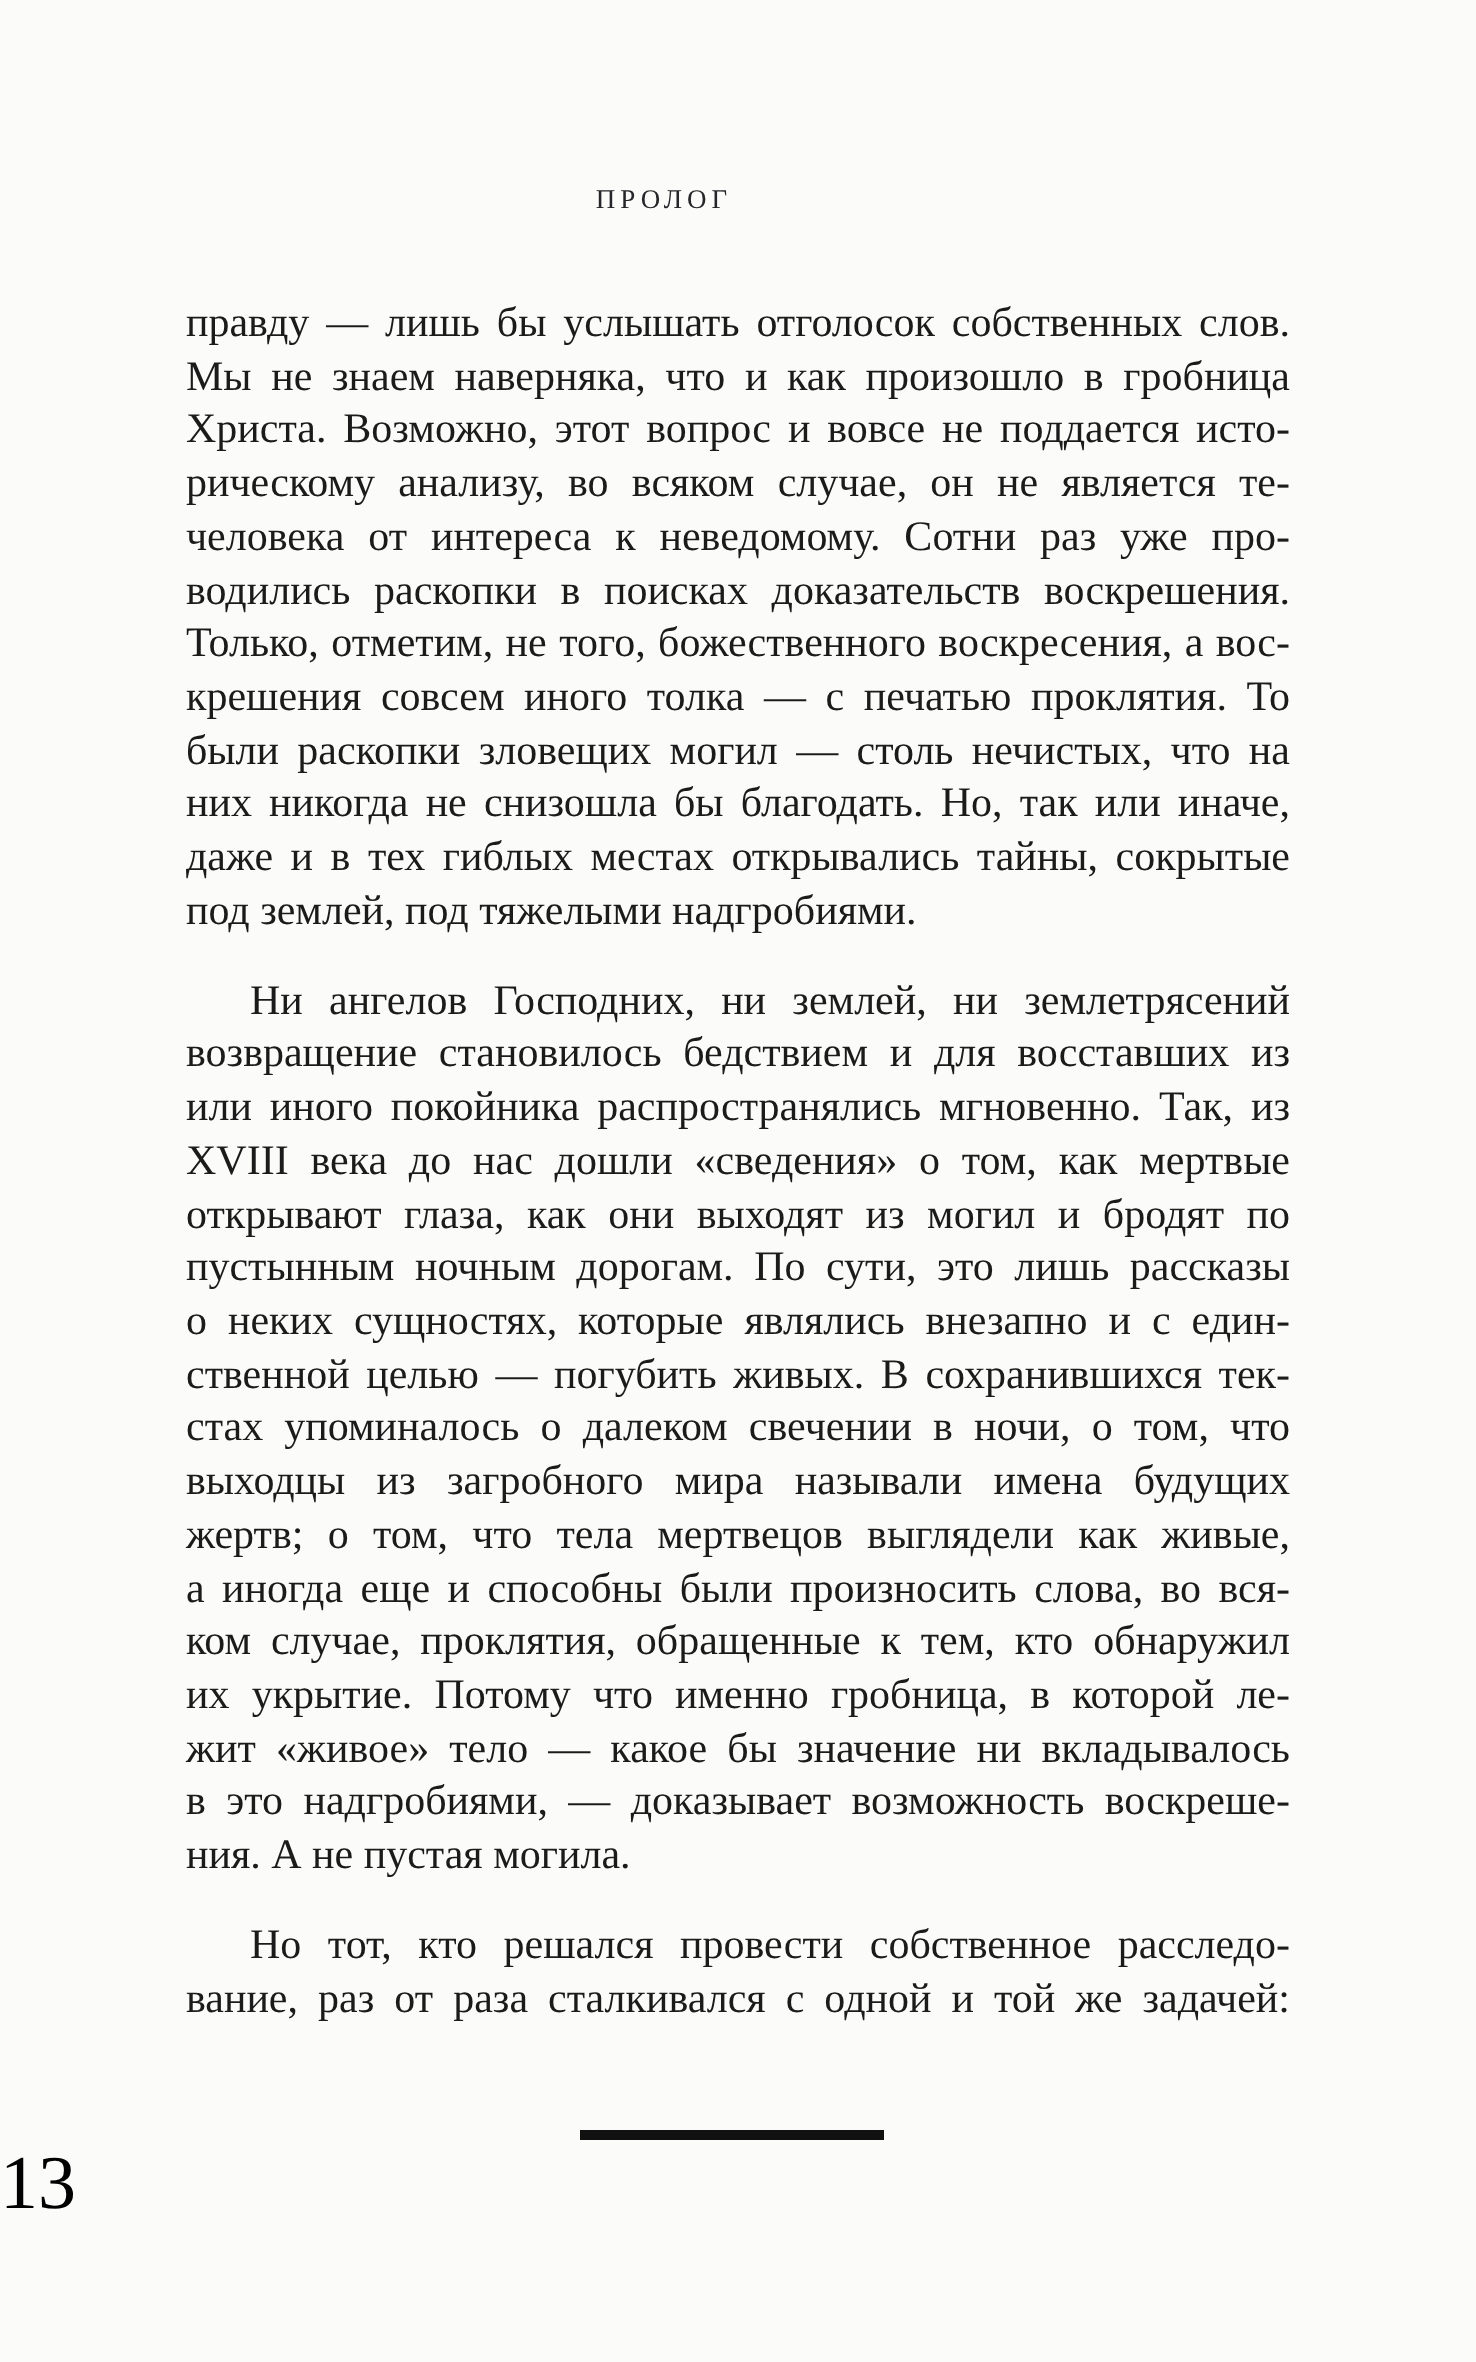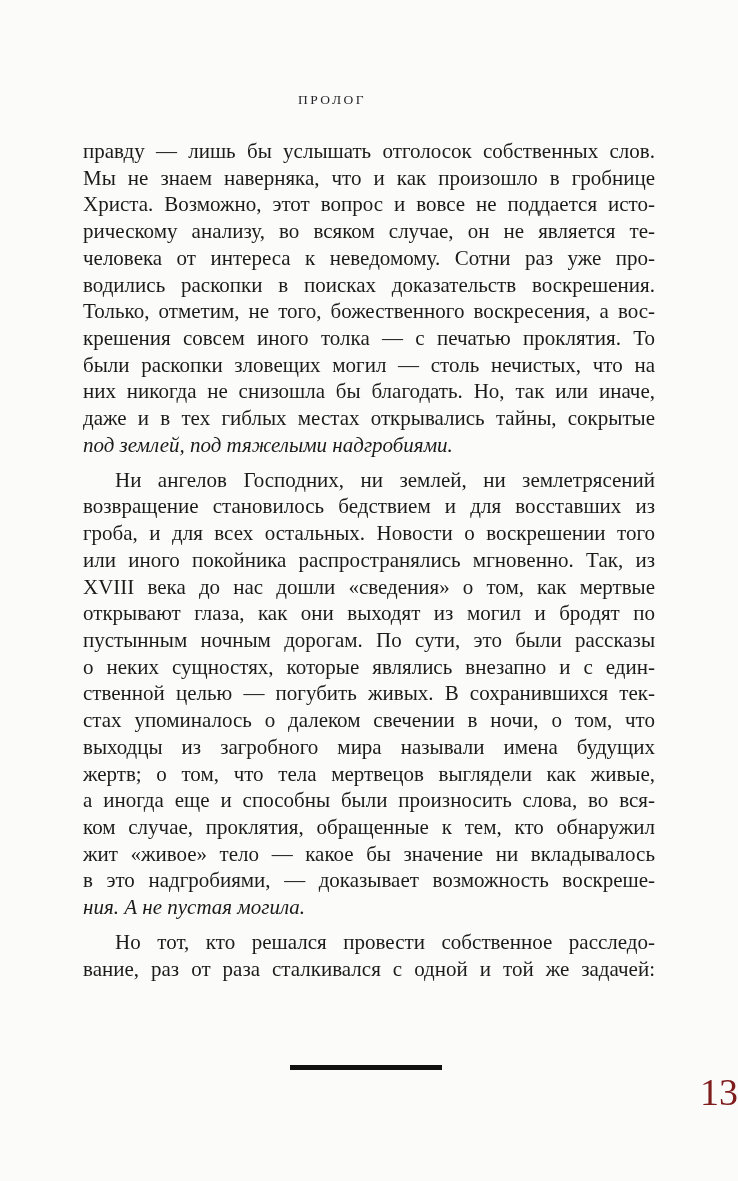--- a/index.html
+++ b/index.html
@@ -24,83 +24,82 @@
     text-align:center;
     font-size:13.5px;
     letter-spacing:2.5px;
     color:#26262a;
   }
   .text-block{
     position:absolute;top:130px;left:75px;width:588px;
     font-size:21px;
     line-height:26.72px;
   }
-  .para{margin:8px;padding:0;}
+  .para{margin:18px;padding:0;}
   .line{
     text-align:justify;
     text-align-last:justify;
     -moz-text-align-last:justify;
     white-space:normal;
   }
   .line.indent{text-indent:32px;}
   .line.last{
     text-align-last:left;
-    font-style:italic;
     -moz-text-align-last:left;
   }
   .footer-rule{
     position:absolute;top:1065px;left:290px;
     width:152px;height:5px;
     background:var(--rule-color);
   }
   .page-number{
     position:absolute;top:1073px;left:0;width:738px;
-    text-align:right;
+    text-align:left;
     font-size:38px;
     line-height:38px;
-    color:#7f1d1d;
+    color:#000000;
   }
 </style>
 </head>
 <body>
 
 <div class="page">
 
   <div class="running-head">ПРОЛОГ</div>
 
   <div class="text-block">
       <div class="para">
         <div class="line">правду — лишь бы услышать отголосок собственных слов.</div>
-        <div class="line">Мы не знаем наверняка, что и как произошло в гробнице</div>
+        <div class="line">Мы не знаем наверняка, что и как произошло в гробница</div>
         <div class="line">Христа. Возможно, этот вопрос и вовсе не поддается исто-</div>
         <div class="line">рическому анализу, во всяком случае, он не является те-</div>
         <div class="line">человека от интереса к неведомому. Сотни раз уже про-</div>
         <div class="line">водились раскопки в поисках доказательств воскрешения.</div>
         <div class="line">Только, отметим, не того, божественного воскресения, а вос-</div>
         <div class="line">крешения совсем иного толка — с печатью проклятия. То</div>
         <div class="line">были раскопки зловещих могил — столь нечистых, что на</div>
         <div class="line">них никогда не снизошла бы благодать. Но, так или иначе,</div>
         <div class="line">даже и в тех гиблых местах открывались тайны, сокрытые</div>
         <div class="line last">под землей, под тяжелыми надгробиями.</div>
       </div>
       <div class="para">
         <div class="line indent">Ни ангелов Господних, ни землей, ни землетрясений</div>
         <div class="line">возвращение становилось бедствием и для восставших из</div>
-        <div class="line">гроба, и для всех остальных. Новости о воскрешении того</div>
         <div class="line">или иного покойника распространялись мгновенно. Так, из</div>
         <div class="line">XVIII века до нас дошли «сведения» о том, как мертвые</div>
         <div class="line">открывают глаза, как они выходят из могил и бродят по</div>
-        <div class="line">пустынным ночным дорогам. По сути, это были рассказы</div>
+        <div class="line">пустынным ночным дорогам. По сути, это лишь рассказы</div>
         <div class="line">о неких сущностях, которые являлись внезапно и с един-</div>
         <div class="line">ственной целью — погубить живых. В сохранившихся тек-</div>
         <div class="line">стах упоминалось о далеком свечении в ночи, о том, что</div>
         <div class="line">выходцы из загробного мира называли имена будущих</div>
         <div class="line">жертв; о том, что тела мертвецов выглядели как живые,</div>
         <div class="line">а иногда еще и способны были произносить слова, во вся-</div>
         <div class="line">ком случае, проклятия, обращенные к тем, кто обнаружил</div>
+        <div class="line">их укрытие. Потому что именно гробница, в которой ле-</div>
         <div class="line">жит «живое» тело — какое бы значение ни вкладывалось</div>
         <div class="line">в это надгробиями, — доказывает возможность воскреше-</div>
         <div class="line last">ния. А не пустая могила.</div>
       </div>
       <div class="para">
         <div class="line indent">Но тот, кто решался провести собственное расследо-</div>
         <div class="line">вание, раз от раза сталкивался с одной и той же задачей:</div>
       </div>
     </div>
 

